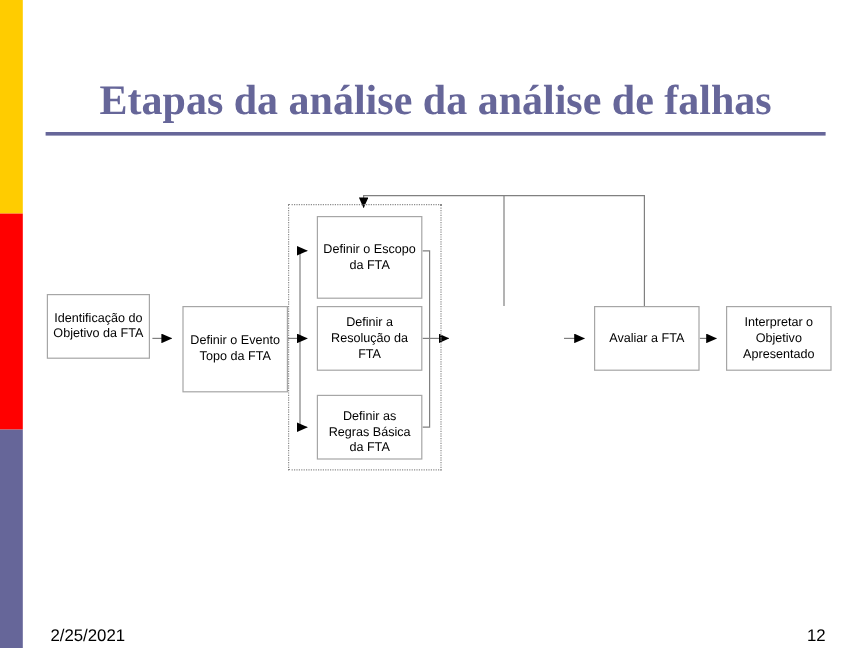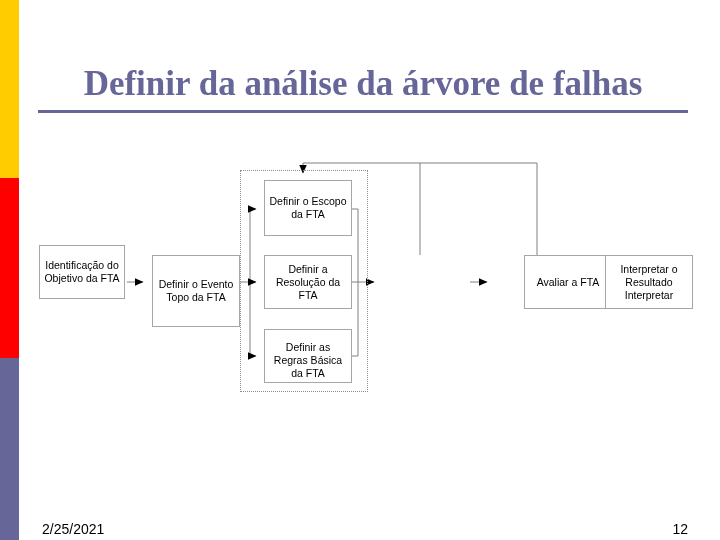--- a/index.html
+++ b/index.html
@@ -97,21 +97,21 @@
 </head>
 <body>
 
 <div id="left-bar">
   <div class="seg" id="seg-yellow" style="background: rgb(255, 204, 0);"></div>
   <div class="seg" id="seg-red" style="background: rgb(255, 0, 0);"></div>
   <div class="seg" id="seg-purple" style="background: rgb(102, 102, 153);"></div>
 </div>
 
 <div id="title-block">
-  <div id="page-title" style="color: rgb(102, 102, 153);">Definir da análise da árvore de falhas</div>
+  <div id="page-title" style="color: rgb(102, 102, 153);">Etapas da análise da análise de falhas</div>
   <div id="title-rule" style="background: rgb(102, 102, 153);"></div>
 </div>
 
 <div id="flowchart">
 
   <svg id="flow-svg" width="720" height="540">
     <defs>
       <marker id="ah" markerWidth="9" markerHeight="8" refX="8.5" refY="4" orient="auto" markerUnits="userSpaceOnUse">
         <path d="M0,0 L9,4 L0,8 z" fill="#000000"></path>
       </marker>
@@ -144,31 +144,31 @@
   </svg>
 
   <div id="dashed-group" style="left: 240px; top: 170px; width: 128px; height: 222px; border-color: rgb(140, 140, 140);"></div>
 
   <div class="node" id="node-identificacao" style="left: 39px; top: 245px; width: 86px; height: 54px; border-color: rgb(166, 166, 166);">
     <span>Identificação do Objetivo da FTA</span>
   </div>
   <div class="node" id="node-evento-topo" style="left: 152px; top: 255px; width: 88px; height: 72px; border-color: rgb(166, 166, 166);">
     <span>Definir o Evento Topo da FTA</span>
   </div>
-  <div class="node" id="node-escopo" style="left: 264px; top: 180px; width: 88px; height: 56px; border-color: rgb(166, 166, 166);">
+  <div class="node" id="node-escopo" style="left: 264px; top: 180px; width: 88px; height: 69px; border-color: rgb(166, 166, 166);">
     <span>Definir o Escopo da FTA</span>
   </div>
   <div class="node" id="node-resolucao" style="left: 264px; top: 255px; width: 88px; height: 54px; border-color: rgb(166, 166, 166);">
     <span>Definir a Resolução da FTA</span>
   </div>
   <div class="node" id="node-regras-basicas" style="left: 264px; top: 329px; width: 88px; height: 54px; border-color: rgb(166, 166, 166); align-items: flex-end;">
     <span>Definir as Regras Básica da FTA</span>
   </div>
-  <div class="node" id="node-avaliar" style="left: 524px; top: 255px; width: 88px; height: 54px; border-color: rgb(166, 166, 166);">
+  <div class="node" id="node-avaliar" style="left: 495px; top: 255px; width: 88px; height: 54px; border-color: rgb(166, 166, 166);">
     <span>Avaliar a FTA</span>
   </div>
   <div class="node" id="node-interpretar" style="left: 605px; top: 255px; width: 88px; height: 54px; border-color: rgb(166, 166, 166);">
-    <span>Interpretar o Resultado Interpretar</span>
+    <span>Interpretar o Objetivo Apresentado</span>
   </div>
 </div>
 
 <div id="footer-date">2/25/2021</div>
 <div id="footer-page">12</div>
 
 </body></html>

